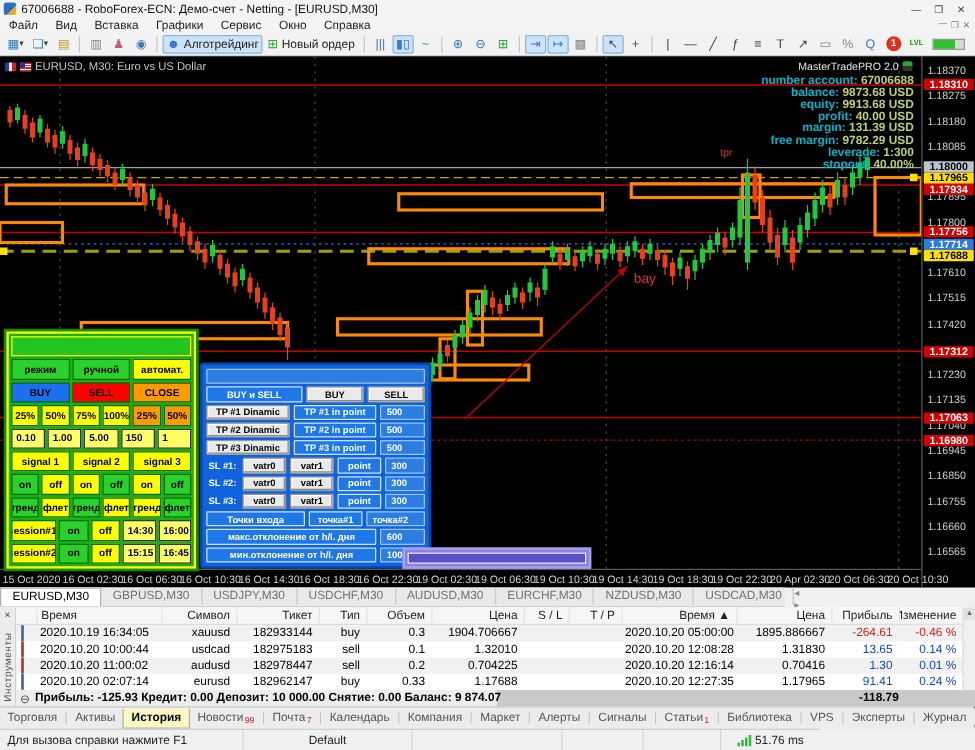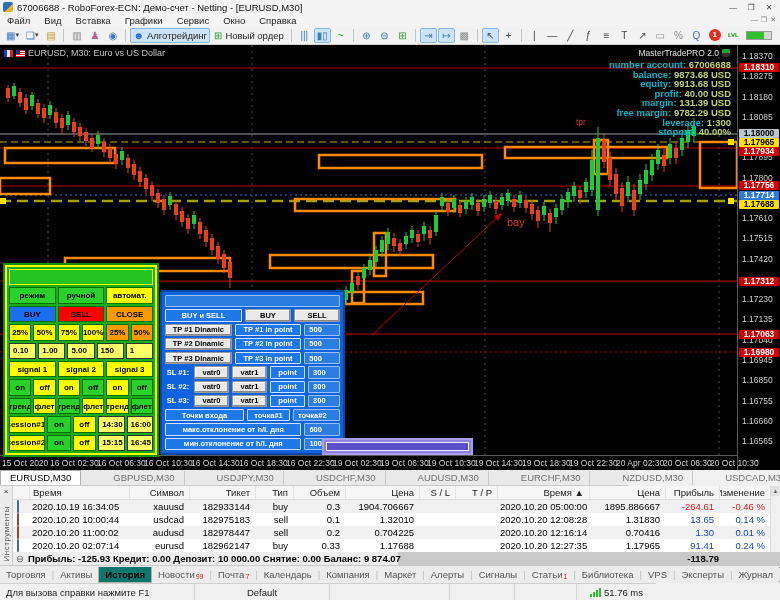--- a/index.html
+++ b/index.html
@@ -78,21 +78,21 @@
   .bb-bv { background:#2b7de0; color:#fff; border:1px solid #9cc2f5; justify-content:flex-start; padding-left:4px; }
   .bb-lbl { background:transparent; color:#fff; border:none; }
   .bb-strip { background:#2b7de0; border:1px solid #9cc2f5; }
 
   #purple { position:absolute; left:322px; top:393px; width:151px; height:17px;
     background:#8c82dd; border:2px solid #a79ef0; }
   #purple .inner { position:absolute; inset:2px; background:#5b4fc8; border:1px solid #efefff; }
 
   
   #symtabs { position:absolute; top:470px; left:0; width:628px; height:16px; background:#e9e9e9;
-    display:flex; align-items:center; font-size:9.5px; color:#707070; border-bottom:1px solid #c9c9c9;gap:23px; }
+    display:flex; align-items:flex-start; font-size:9.5px; color:#707070; border-bottom:1px solid #c9c9c9; }
   .stab { padding:1px 9px 2px; border-right:1px solid #c9c9c9; }
   .stab.active { background:#fff; color:#000; border:1px solid #b0b0b0; border-bottom:none; }
   .starrows { margin-left:auto; padding-right:6px; color:#888; font-size:8px; }
 
   
   #toolbox { position:absolute; top:486px; left:0; width:780px; height:79px; background:#fff; }
   #sidestrip { position:absolute; left:0; top:0; width:13px; height:97px; background:#ececec; border-right:1px solid #d0d0d0;
     display:flex; flex-direction:column; align-items:center; font-size:8px; color:#555; }
   #sidestrip .x { font-size:8px; margin-top:1px; color:#333; }
   #sidestrip .vlabel { margin-top:10px; writing-mode:vertical-rl; transform:rotate(180deg); font-size:8px; letter-spacing:.5px; }
@@ -112,21 +112,21 @@
     display:flex; align-items:center; background:linear-gradient(90deg,#ededed 0 385px,#c9c9c9 385px); }
   #tsummary .sico { color:#555; margin:0 4px 0 3px; font-weight:normal; }
   #tsummary .total { position:absolute; right:61px; }
   #tscroll { position:absolute; right:0; top:0; width:10px; height:66px; background:#f0f0f0; border-left:1px solid #ddd; }
   #tscroll .up { height:10px; background:#e2e2e2; text-align:center; font-size:6px; color:#666; line-height:10px; }
 
   
   #btabs { position:absolute; top:565px; left:0; width:780px; height:18px; background:#ececec;
     border-top:1px solid #c9c9c9; display:flex; align-items:center; font-size:9.5px; color:#555; }
   .btab { padding:2px 6px; display:flex; align-items:flex-start; }
-  .btab.active { background:#0f766e; border:1px solid #b0b0b0; border-top:none; color:#000; font-weight:bold; }
+  .btab.active { background:#fef9c3; border:1px solid #b0b0b0; border-top:none; color:#000; font-weight:bold; }
   .btab .bdg { color:#d22020; font-size:7px; margin-left:1px; margin-top:4px; }
   .bsep { color:#c0c0c0; }
   #btabs .right { margin-left:auto; padding-right:8px; color:#222; font-weight:bold; }
 
   
   #sbar { position:absolute; top:583px; left:0; width:656px; height:17px; background:#f0f0f0;
     border-top:1px solid #cfcfcf; display:flex; align-items:center; font-size:9.5px; color:#222; }
   #sbar .help { flex:1; padding-left:6px; }
   .scell { height:100%; border-left:1px solid #d6d6d6; display:flex; align-items:center; justify-content:center; }
   #sbar .latency { gap:3px; }

